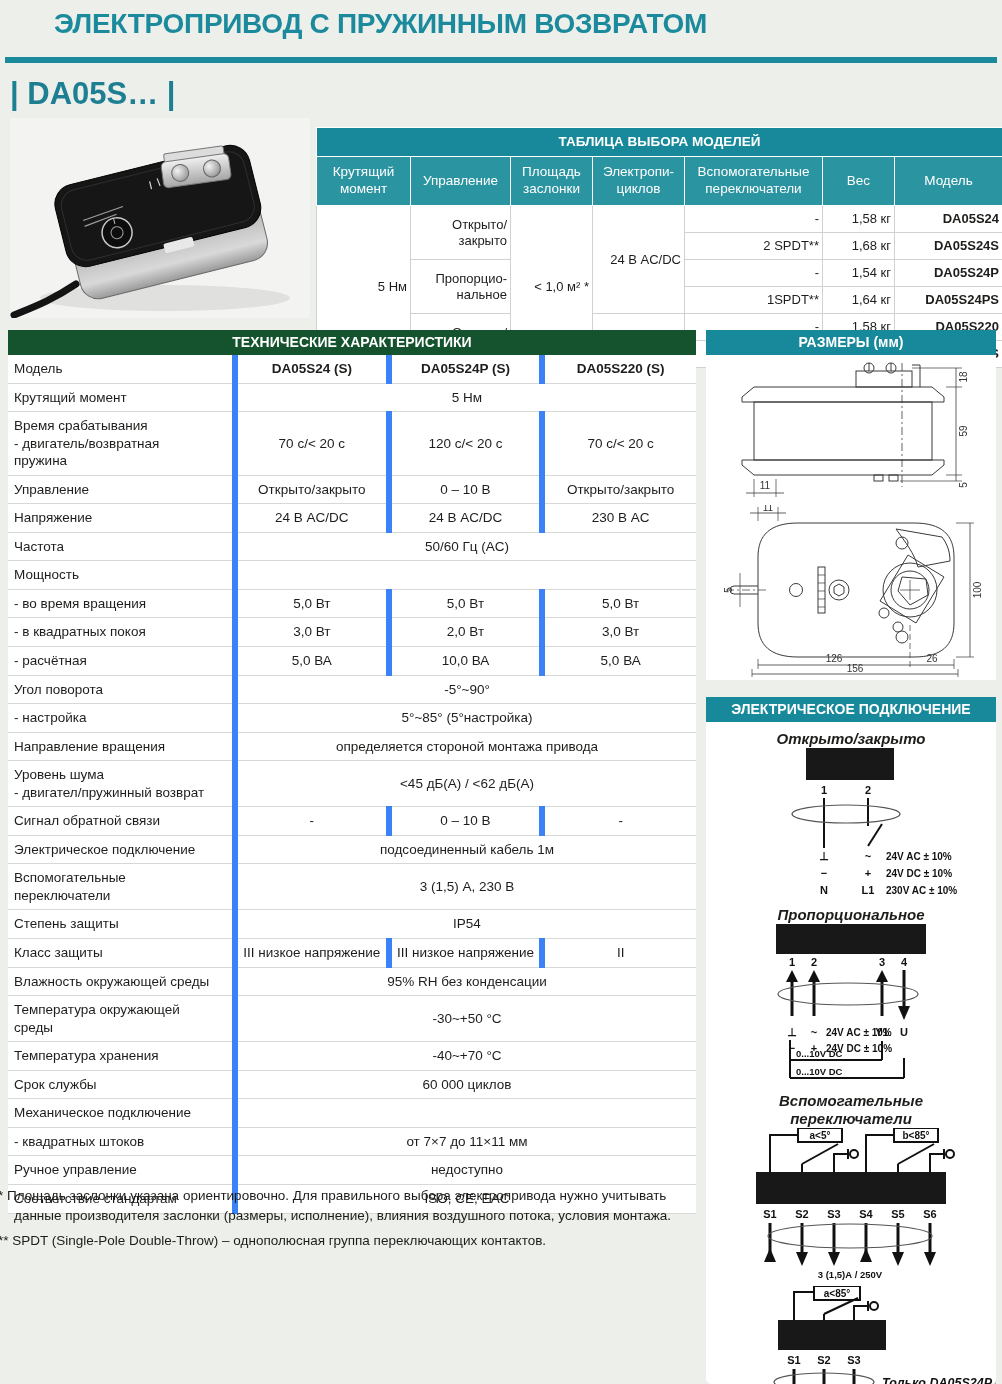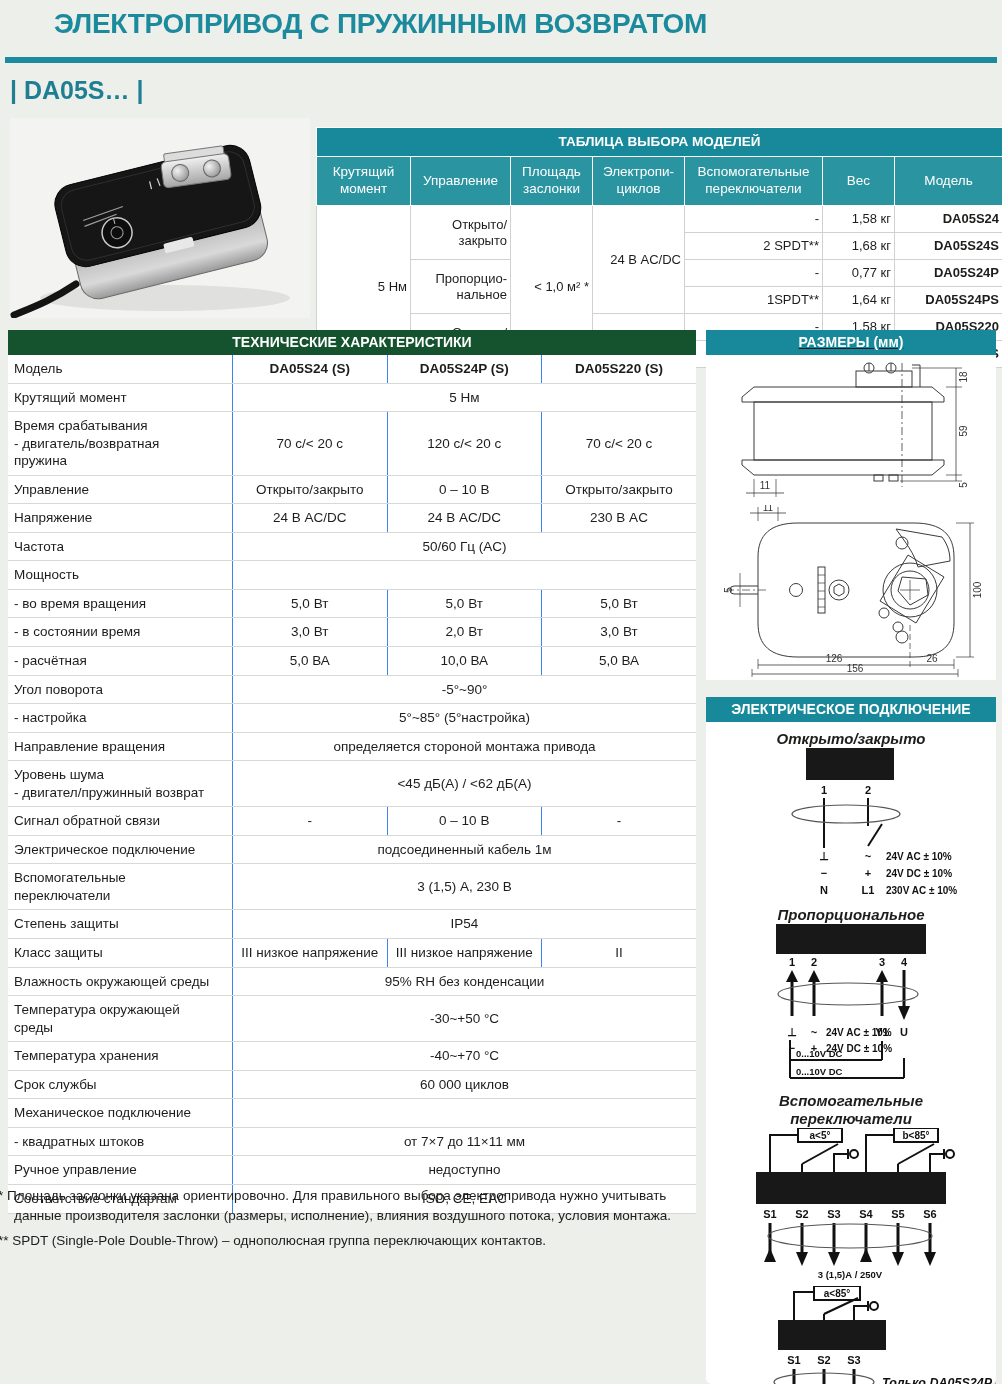--- a/index.html
+++ b/index.html
@@ -5,21 +5,21 @@
   html,body{margin:0;padding:0;}
   body{background:#e4e6e2;}
   #app{position:relative;width:1002px;height:1384px;background:#edefeb;
        font-family:"Liberation Sans",sans-serif;color:#1d1d1b;overflow:hidden;}
   .pre{white-space:pre-line;}
 
   
   .page-title{position:absolute;left:10px;top:8px;font-size:28px;font-weight:bold;
               color:#1b8a9c;letter-spacing:-0.3px;margin-left:44px;}
   .title-rule{position:absolute;left:5px;top:57px;width:992px;height:6px;background:#1b8a9c;}
-  .series-title{position:absolute;left:10px;top:76px;font-size:25px;font-weight:bold;color:#1e7f93;}
+  .series-title{position:absolute;left:10px;top:76px;font-size:31px;font-weight:bold;color:#1e7f93;}
 
   
   .photo{position:absolute;left:10px;top:118px;width:300px;height:200px;background:#f3f4f1;}
 
   
   .model-table-wrap{position:absolute;left:316px;top:127px;width:686px;}
   table{border-collapse:collapse;}
   .model-table{width:686px;table-layout:fixed;font-size:13px;}
   .model-table .title-cell{background:#18899a;color:#fff;font-weight:bold;font-size:13.5px;
         text-align:center;height:24px;border:1px solid #fff;}
@@ -29,27 +29,27 @@
         padding:2px 3px;height:22px;line-height:1.2;}
   .model-table td.model-cell{font-weight:bold;}
 
   
   .tech-wrap{position:absolute;left:8px;top:330px;width:688px;}
   .tech-title{background:#14532d;color:#fff;font-weight:bold;font-size:14px;
         text-align:center;height:25px;line-height:25px;}
   .tech-table{width:688px;table-layout:fixed;font-size:13.5px;background:#fff;}
   .tech-table td{border-bottom:1px solid #d6d9d5;padding:5px 4px;line-height:1.3;vertical-align:middle;}
   .tech-table td.spec-label{width:214px;text-align:left;padding-left:6px;white-space:pre-line;}
-  .tech-table td.spec-value{text-align:center;border-left:1px solid #3b82f6;margin-top:22px;}
+  .tech-table td.spec-value{text-align:center;border-left:6px solid #3b82f6;margin-top:22px;}
   .tech-table tr.bold-row td.spec-value{font-weight:bold;}
 
   
   .panel-title{background:#18899a;color:#fff;font-weight:bold;font-size:14px;
         text-align:center;height:25px;line-height:25px;}
-  .dims-panel{position:absolute;left:706px;top:330px;width:290px;background:#fff;text-decoration:underline;}
+  .dims-panel{position:absolute;left:706px;top:330px;width:290px;background:#fff;}
   .wiring-panel{position:absolute;left:706px;top:697px;width:290px;height:687px;background:#fff;
         border-radius:0 0 6px 6px;}
   .diag-title{font-style:italic;font-weight:bold;font-size:15px;text-align:center;
         margin-top:8px;line-height:1.2;}
   svg{display:block;}
   .tline{stroke:#3a3a3a;stroke-width:1;fill:none;}
   .dimtxt{font-size:10px;fill:#333;}
   .wire{stroke:#111;stroke-width:2;fill:none;}
   .wire3{stroke:#111;stroke-width:3;fill:none;}
   .thinw{stroke:#555;stroke-width:1.2;fill:none;}
@@ -165,21 +165,21 @@
       </tr>
       <tr>
         <td>2 SPDT**</td>
         <td>1,68 кг</td>
         <td class="model-cell">DA05S24S</td>
       </tr>
       <tr>
         <td rowspan="2" class="pre">Пропорцио-
 нальное</td>
         <td>-</td>
-        <td>0,77 кг</td>
+        <td>1,54 кг</td>
         <td class="model-cell">DA05S24P</td>
       </tr>
       <tr>
         <td>1SPDT**</td>
         <td>1,64 кг</td>
         <td class="model-cell">DA05S24PS</td>
       </tr>
       <tr>
         <td rowspan="2" class="pre">Открыто/
 закрыто</td>
@@ -239,21 +239,21 @@
             <td class="spec-label">Мощность</td>
             <td class="spec-value" colspan="3"></td>
           </tr>
           <tr>
             <td class="spec-label">- во время вращения</td>
             <td class="spec-value">5,0 Вт</td>
             <td class="spec-value">5,0 Вт</td>
             <td class="spec-value">5,0 Вт</td>
           </tr>
           <tr>
-            <td class="spec-label">- в состоянии время</td>
+            <td class="spec-label">- в квадратных покоя</td>
             <td class="spec-value">3,0 Вт</td>
             <td class="spec-value">2,0 Вт</td>
             <td class="spec-value">3,0 Вт</td>
           </tr>
           <tr>
             <td class="spec-label">- расчётная</td>
             <td class="spec-value">5,0 ВА</td>
             <td class="spec-value">10,0 ВА</td>
             <td class="spec-value">5,0 ВА</td>
           </tr>

